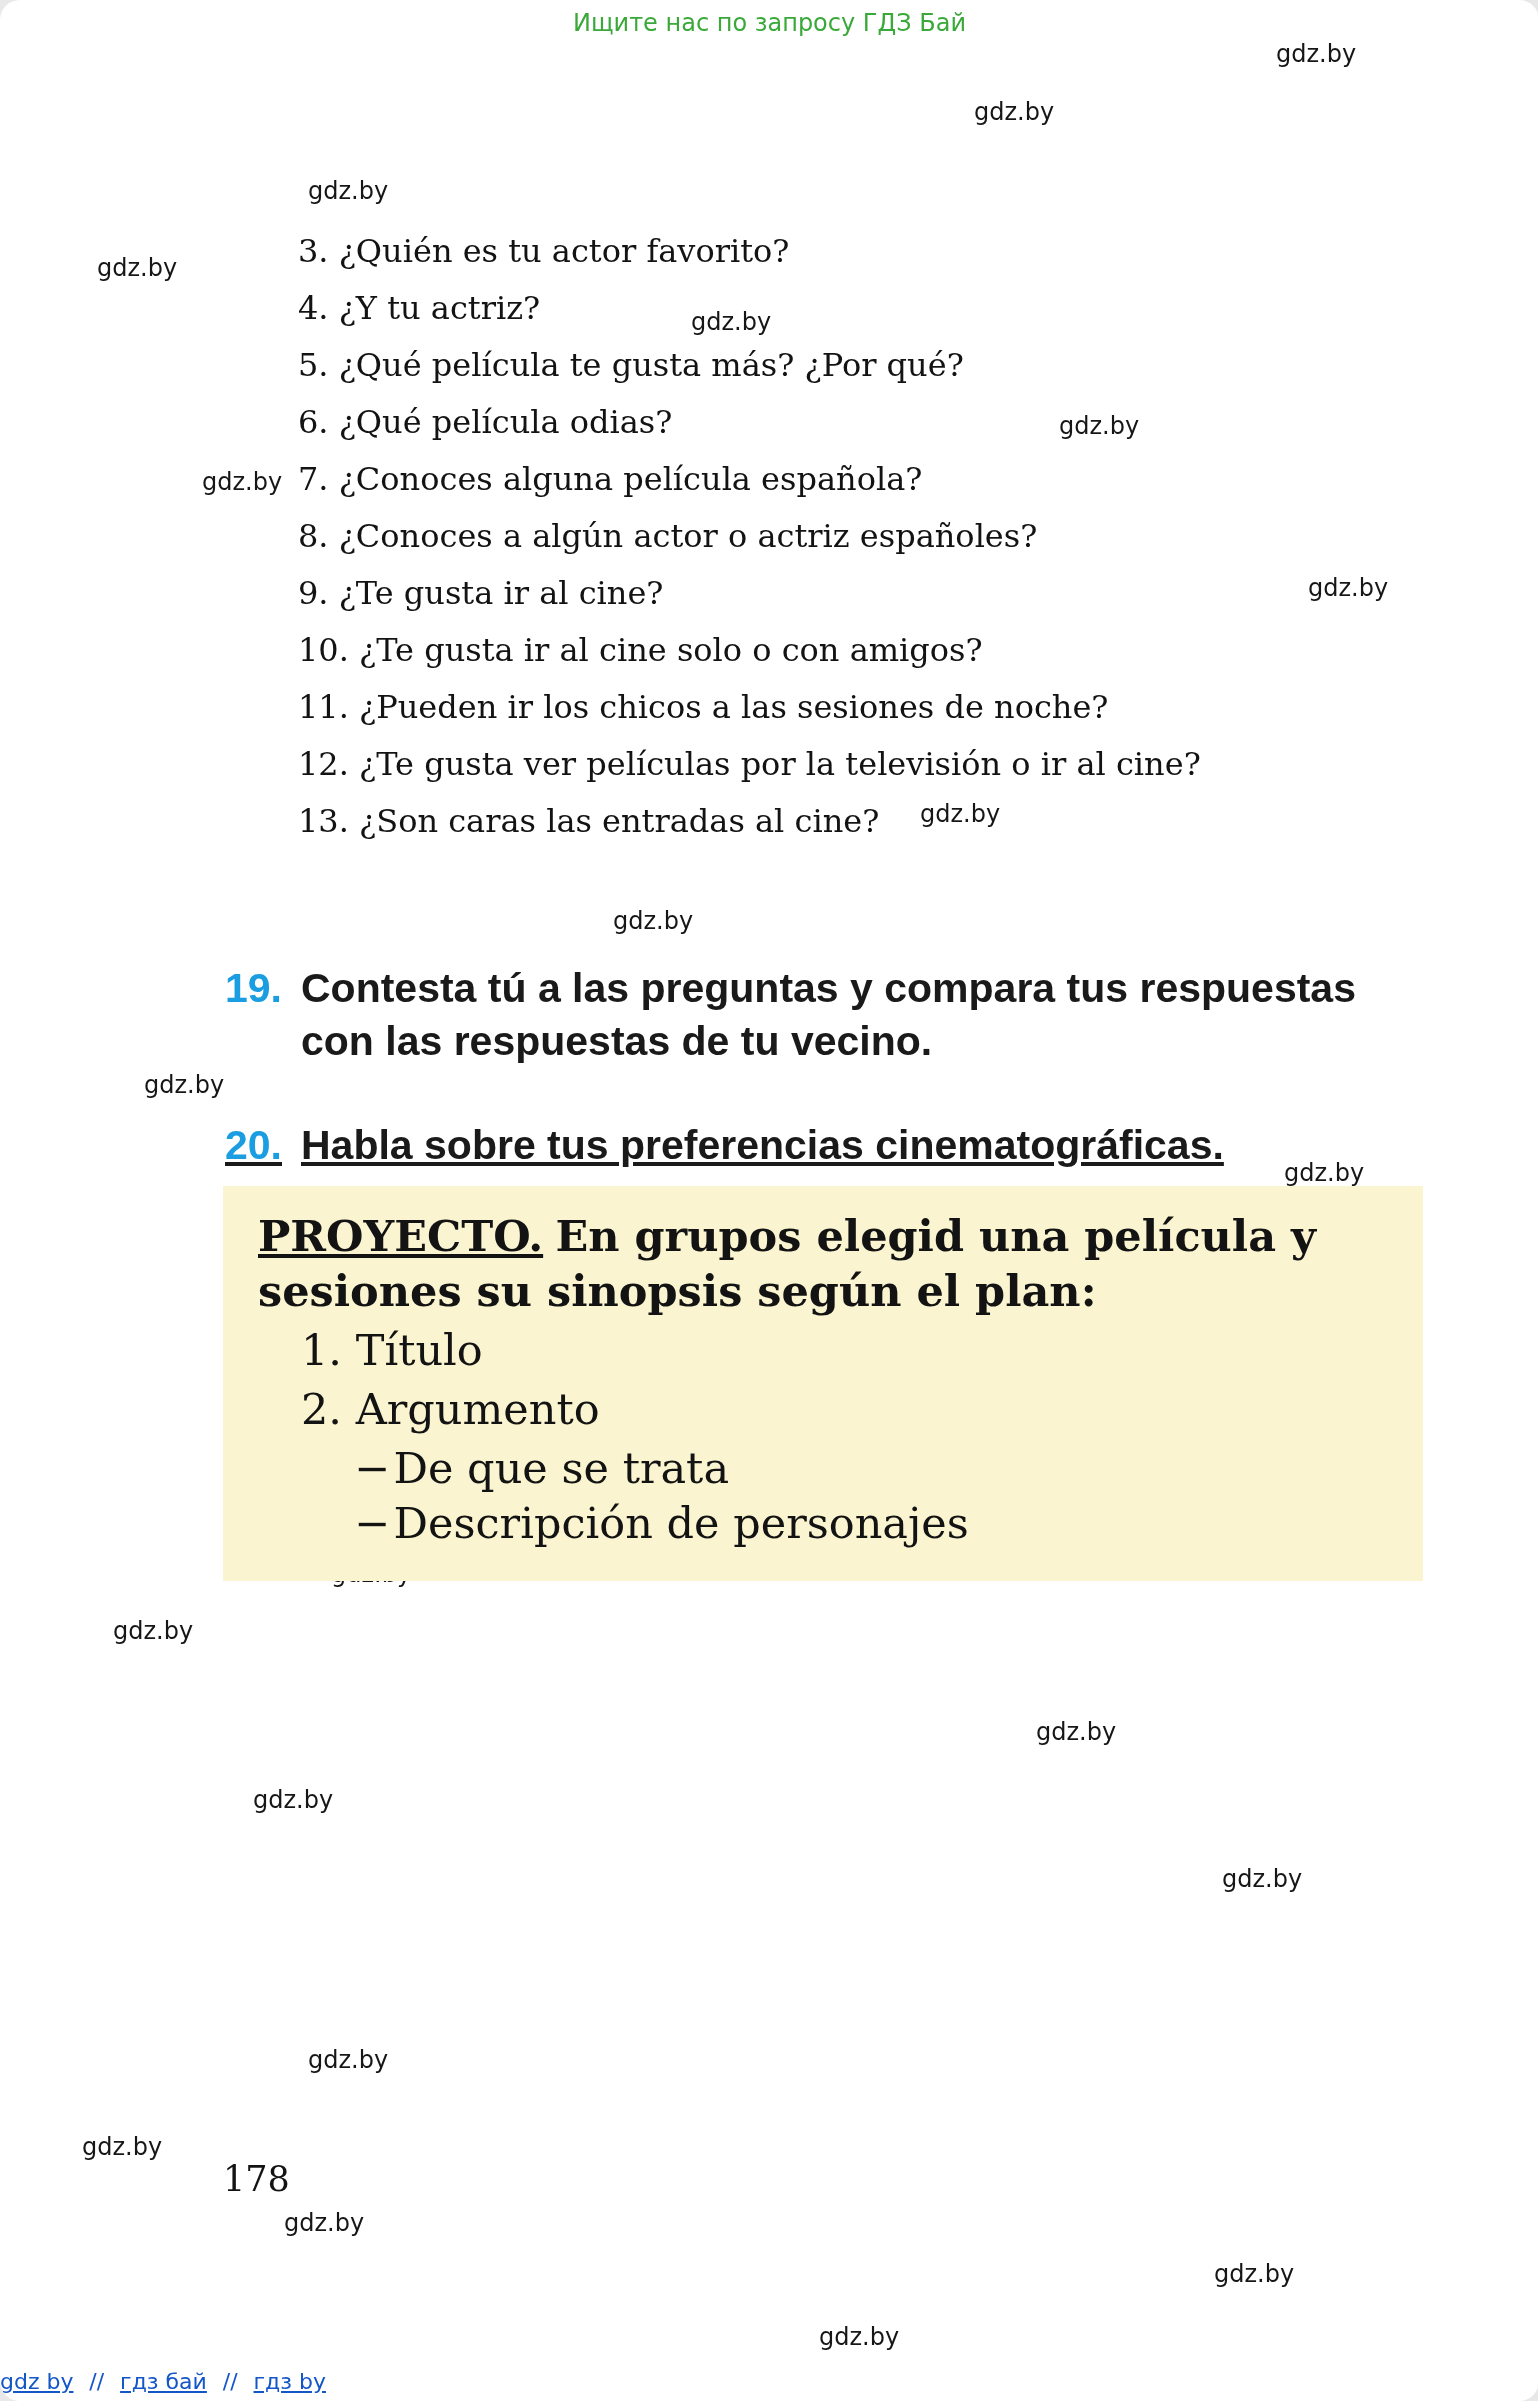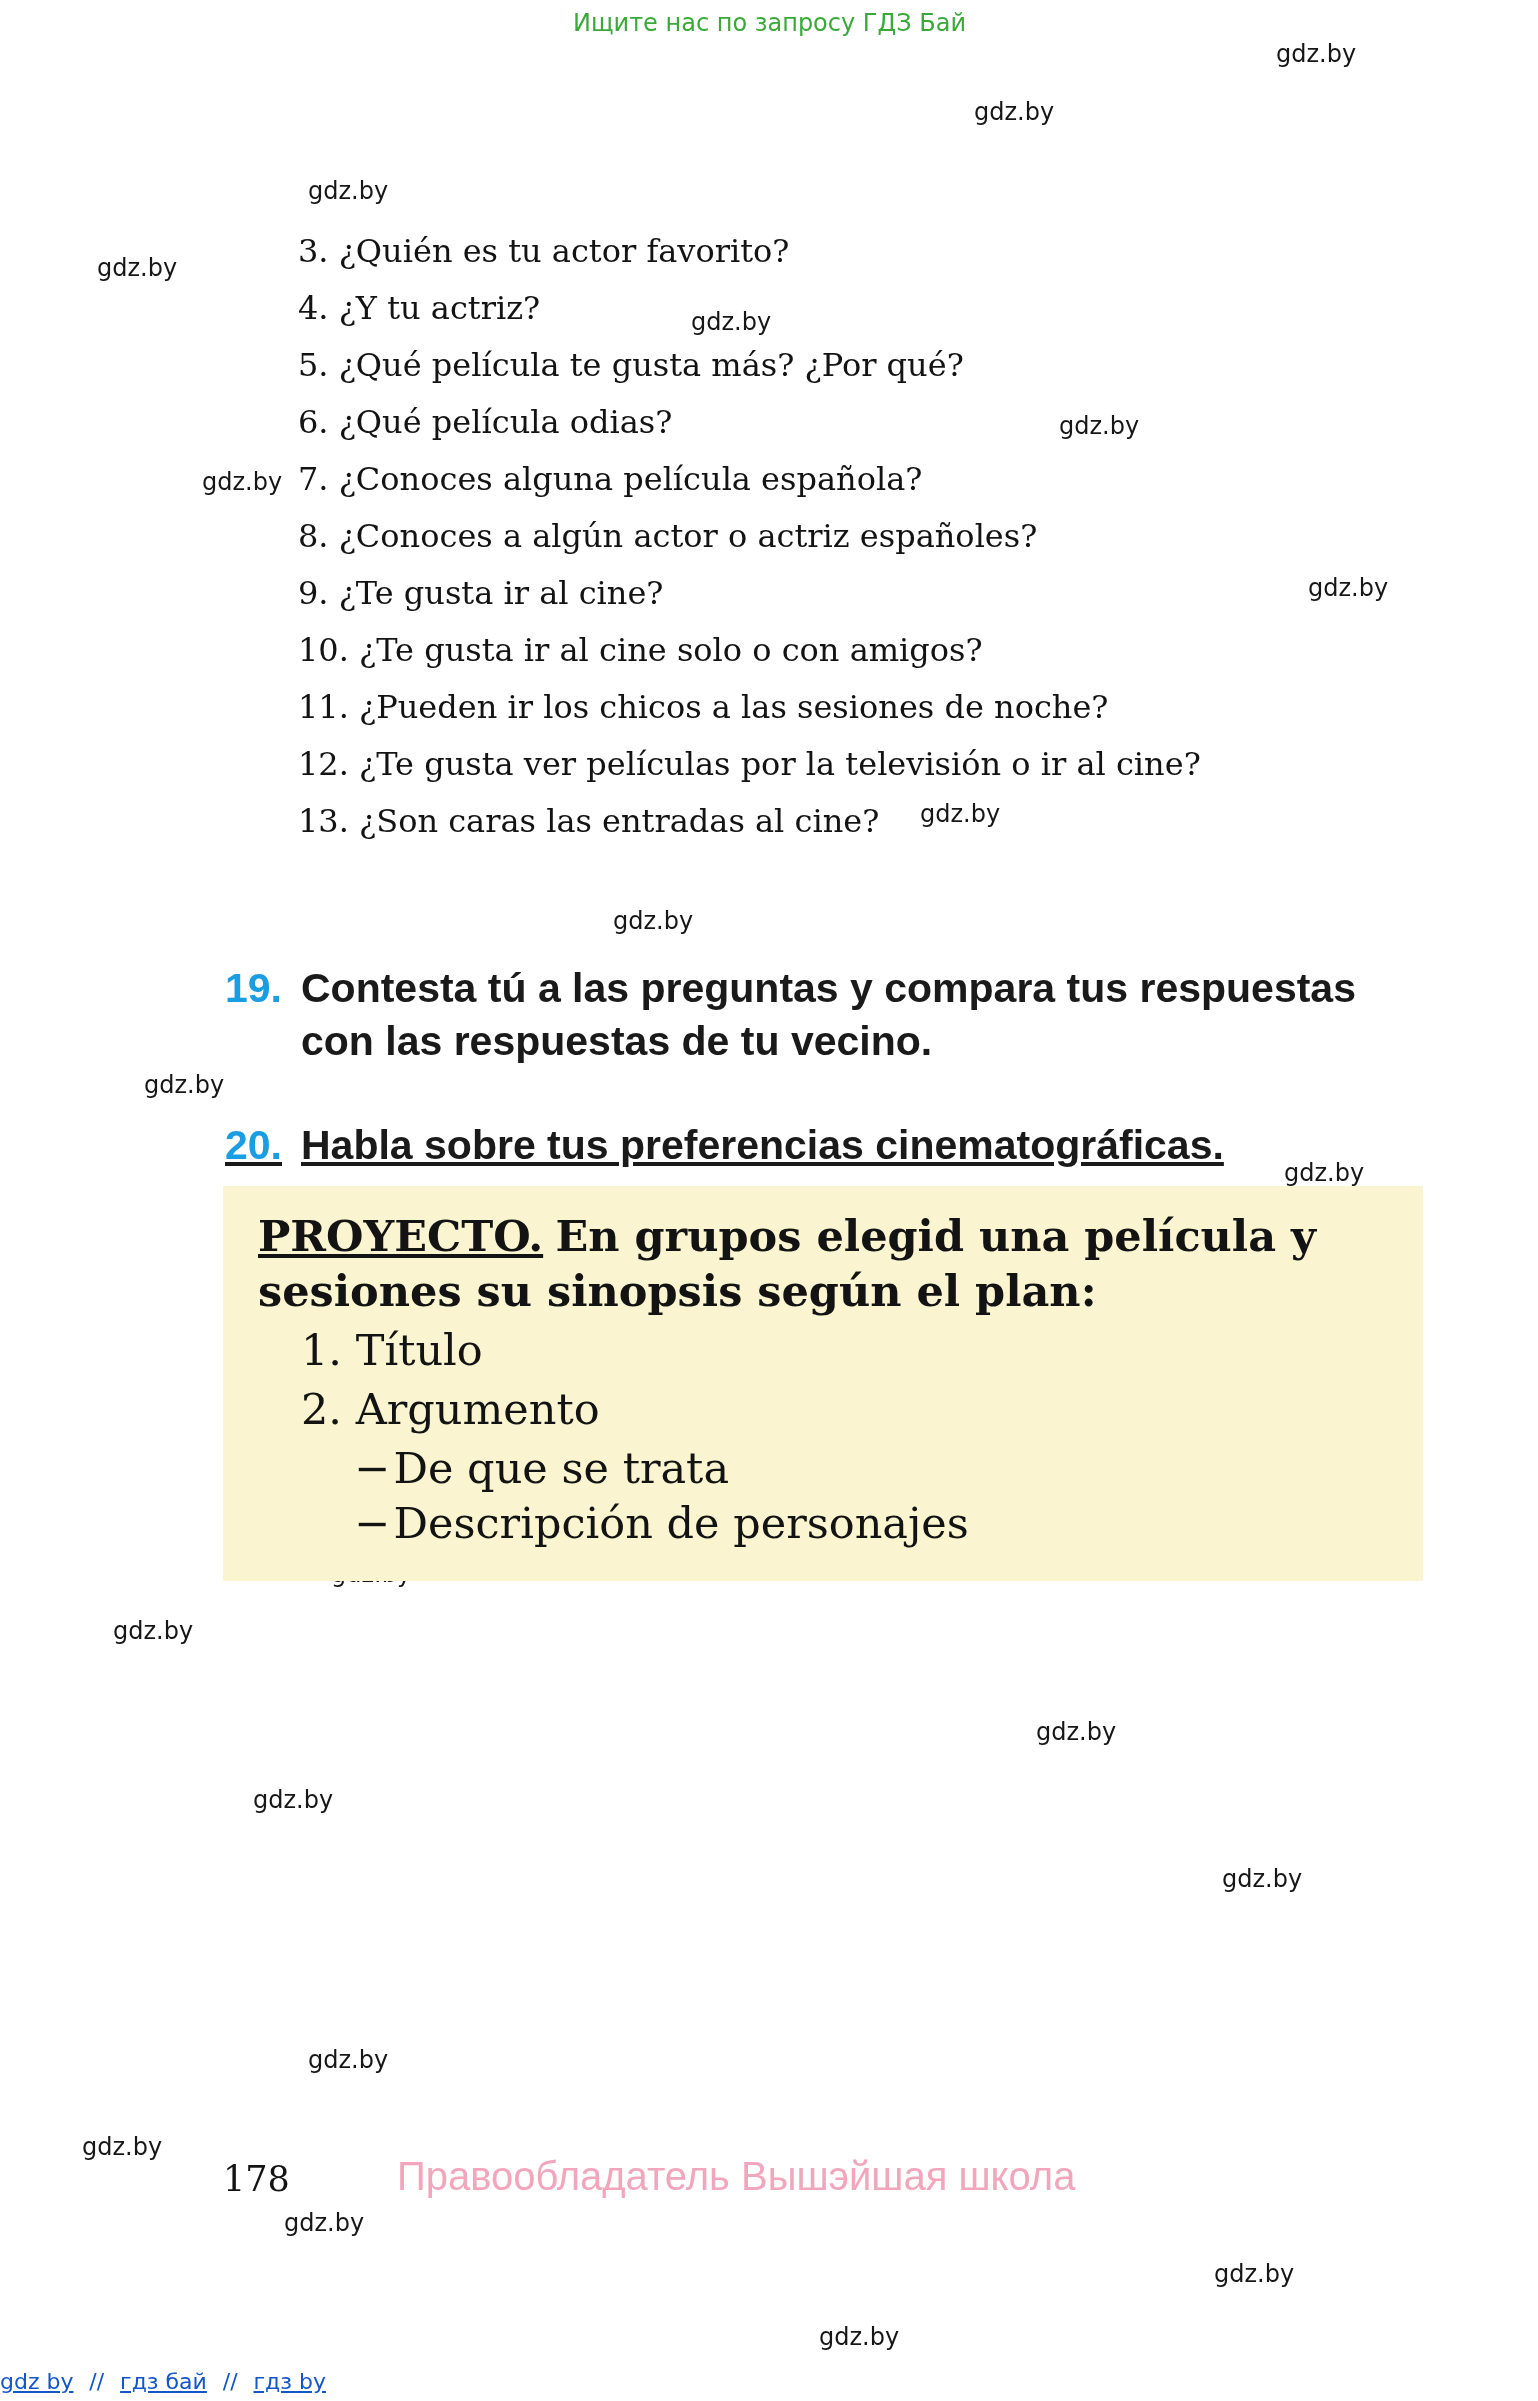--- a/index.html
+++ b/index.html
@@ -6,20 +6,21 @@
   html, body { margin: 0; padding: 0; background: #e8e8e8; }
   .page {
     position: relative;
     width: 1539px;
     height: 2401px;
     margin: 0 auto;
     background: #ffffff;
     overflow: hidden;
     font-family: "DejaVu Serif", serif;
     color: var(--text, #131313);
+    border-radius: 20px;
   }
   .top-notice {
     position: absolute;
     top: 8.9px; left: 0;
     width: 100%;
     text-align: center;
     font-family: "DejaVu Sans", sans-serif;
     font-size: 24px;
     color: var(--notice-green, #3aa93a);
   }
@@ -165,21 +166,20 @@
     <p class="proyecto-sub">
       <span class="dash">−</span><span>De que se trata</span>
     </p>
     <p class="proyecto-sub">
       <span class="dash">−</span><span>Descripción de personajes</span>
     </p>
   </div>
 
   <div class="page-number">178</div>
 
-  <div class="copyright">Правообладатель Вышэйшая школа</div>
 
   <div class="footer-links">
     <span class="flink">gdz by</span>
     <span class="fsep">//</span>
     <span class="flink">гдз бай</span>
     <span class="fsep">//</span>
     <span class="flink">гдз by</span>
   </div>
 
 </div>

